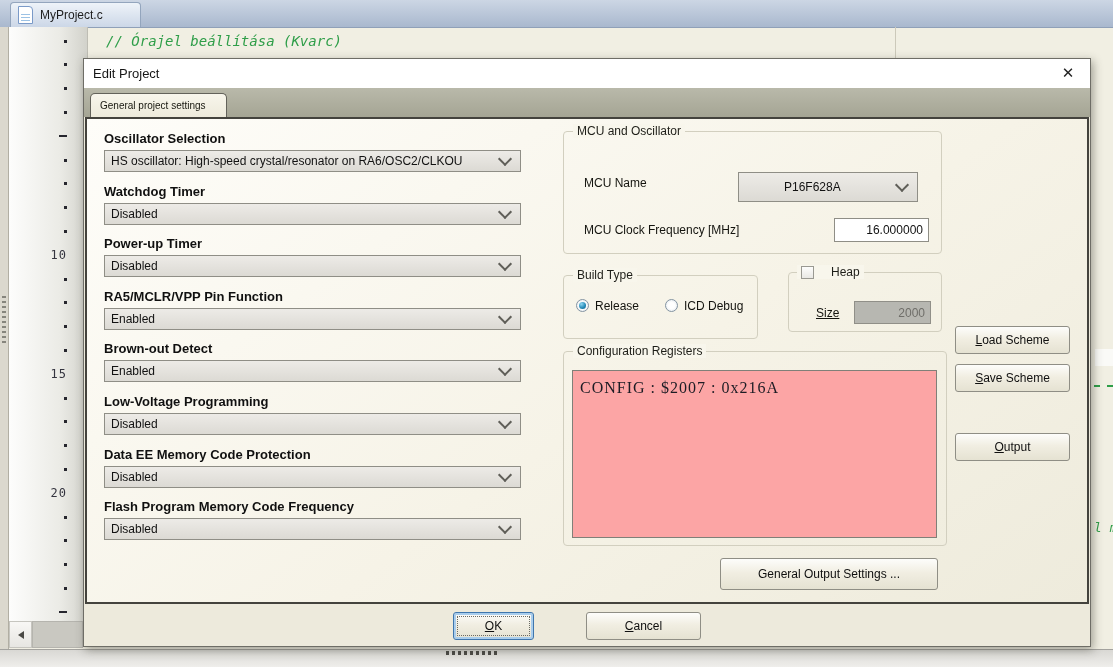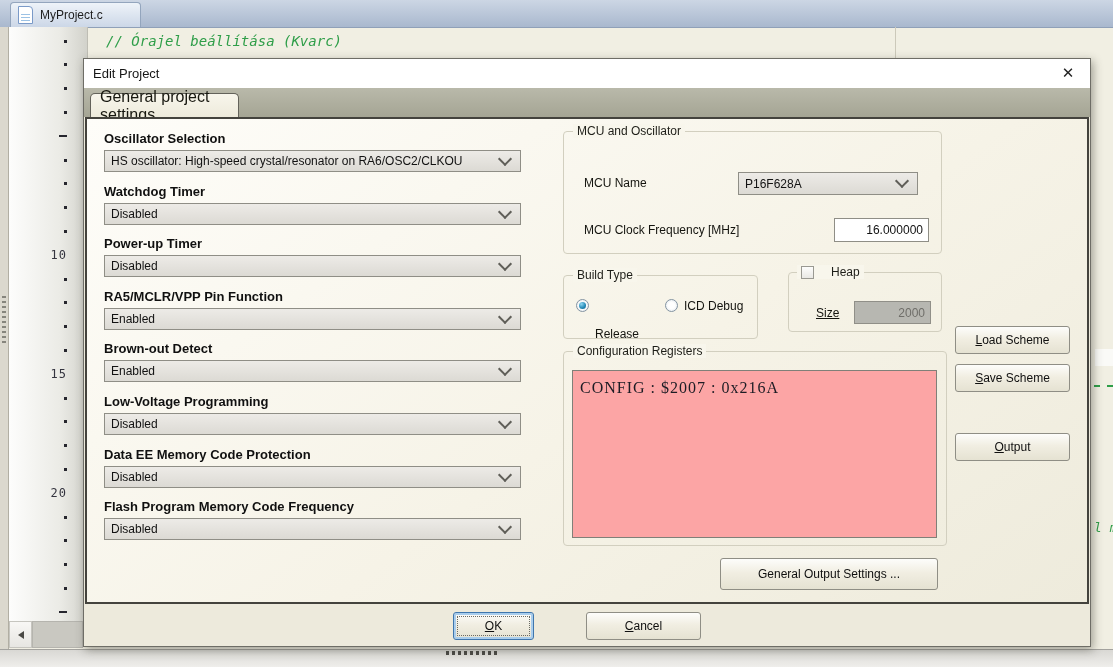--- a/index.html
+++ b/index.html
@@ -47,23 +47,23 @@
   
   .bottom-strip{left:0;top:649px;width:1113px;height:18px;background:linear-gradient(#d9d8d4,#efeeeb);border-top:1px solid #a3a29e;box-sizing:border-box;}
   .h-grip{left:446px;top:651px;width:54px;height:4px;background:repeating-linear-gradient(90deg,#4c4b47 0 3px,transparent 3px 6px);}
 
   
   .dialog{left:83px;top:58px;width:1008px;height:589px;background:#edeadc;border:1px solid #6e6d66;box-shadow:2px 3px 9px rgba(55,55,45,.45);box-sizing:border-box;}
   .dlg-title{left:84px;top:59px;width:1006px;height:29px;background:#ffffff;display:flex;align-items:center;}
   .dlg-title-text{padding-left:9px;font-size:13px;color:#161616;}
   .dlg-close{left:1054px;top:62px;width:28px;height:22px;display:flex;align-items:center;justify-content:center;font-size:15px;color:#222;cursor:default;}
   .olive{left:84px;top:88px;width:1006px;height:29px;background:linear-gradient(#b9b9aa,#a5a594);}
-  .page-tab{left:90px;top:93px;width:149px;height:24px;background:linear-gradient(#f8f6ec,#edeadb);
+  .page-tab{left:90px;top:93px;width:137px;height:24px;background:linear-gradient(#f8f6ec,#edeadb);
     border:1px solid #63625a;border-bottom:none;border-radius:5px 5px 0 0;box-sizing:border-box;
-    display:flex;align-items:center;padding-left:9px;font-size:16px;color:#17170f;}
+    display:flex;align-items:center;padding-left:9px;font-size:10px;color:#17170f;}
   .panel{left:85px;top:117px;width:1004px;height:487px;border:2px solid #44433d;box-sizing:border-box;
     background:linear-gradient(145deg,#fefdf9 0%,#f6f3e7 55%,#eeebdc 100%);}
 
   
   .field-label{position:absolute;left:104px;font-weight:bold;font-size:13px;color:#101010;white-space:nowrap;}
   .combo{position:absolute;left:104px;width:417px;height:22px;background:linear-gradient(#edebe7,#dcdad4);
     border:1px solid #8f8e86;box-sizing:border-box;display:flex;align-items:center;}
   .combo-text{flex:1;padding-left:6px;font-size:12px;color:#121212;white-space:nowrap;overflow:hidden;}
   .chev{width:8px;height:8px;border-right:2px solid #5f5e58;border-bottom:2px solid #5f5e58;transform:rotate(45deg);margin:-5px 10px 0 6px;flex:none;}
 
@@ -254,32 +254,32 @@
     <div class="field-label" style="top: 499px;">Flash Program Memory Code Frequency</div>
     <div class="combo" style="top: 518px;">
       <span class="combo-text">Disabled</span>
       <span class="chev"></span>
     </div>
   </div>
 
 <div class="group" style="left:563px;top:131px;width:377px;height:121px;">
   <span class="group-title">MCU and Oscillator</span>
   <span class="glabel" style="left:20px;top:44px;">MCU Name</span>
-  <div class="combo" style="left:174px;top:40px;width:180px;height:23px;">
+  <div class="combo" style="left:174px;top:40px;width:180px;height:30px;padding-left:39px;">
     <span class="combo-text">P16F628A</span>
     <span class="chev"></span>
   </div>
   <span class="glabel" style="left:20px;top:91px;">MCU Clock Frequency [MHz]</span>
   <div class="tinput" style="left:270px;top:86px;width:95px;height:24px;">16.000000</div>
 </div>
 
 <div class="group" style="left:563px;top:275px;width:193px;height:62px;">
   <span class="group-title">Build Type</span>
   <span class="radio sel" style="left:12px;top:23px;"></span>
-  <span class="glabel" style="left:31px;top:23px;margin-top:28px;">Release</span>
+  <span class="glabel" style="left:31px;top:23px;">Release</span>
   <span class="radio" style="left:101px;top:23px;"></span>
   <span class="glabel" style="left:120px;top:23px;">ICD Debug</span>
 </div>
 
 <div class="group" style="left:788px;top:272px;width:152px;height:58px;">
   <span class="group-title" style="left:8px;display:flex;align-items:center;gap:17px;">
     <span class="checkbox" style="position:static;"></span>
     <span>Heap</span>
   </span>
   <span class="glabel" style="left:27px;top:33px;text-decoration:underline;">Size</span>

